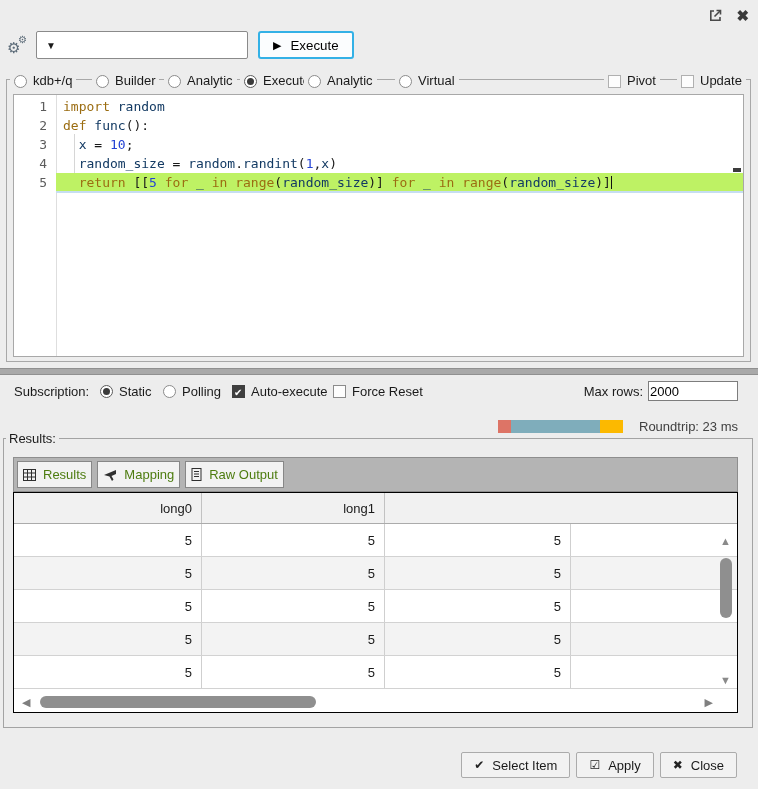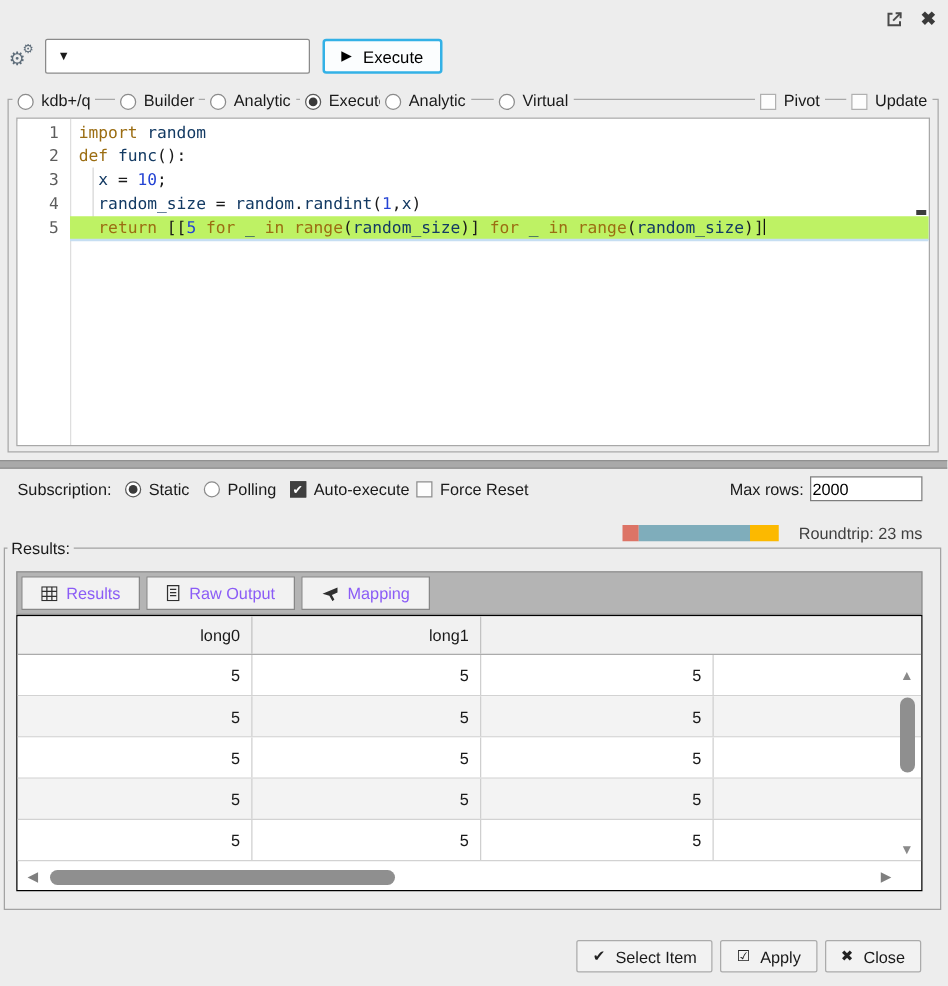--- a/index.html
+++ b/index.html
@@ -92,21 +92,21 @@
   
   .results-fs{position:absolute;left:3px;top:438px;width:750px;height:290px;box-sizing:border-box;border:1px solid #a3a3a3}
   .results-legend{position:absolute;left:6px;top:431px;background:#ededed;padding:0 3px;z-index:2}
 
   .tabbar{
     position:absolute;left:13px;top:457px;width:725px;height:35px;box-sizing:border-box;
     background:#b4b4b4;border:1px solid #8e8e8e;display:flex;align-items:flex-start;padding:3px 0 0 3px;
   }
   .tab{
     height:27px;box-sizing:border-box;background:#f2f2f2;border:1px solid #878787;
-    display:flex;align-items:center;gap:7px;padding:0 15px;margin-right:5px;color:#8b5cf6;
+    display:flex;align-items:center;gap:7px;padding:0 5px;margin-right:5px;color:#4d7c0f;
   }
   .tab svg{display:block}
 
   
   .grid{
     position:absolute;left:13px;top:492px;width:725px;height:221px;box-sizing:border-box;
     background:#fff;border:1px solid #000000;overflow:hidden;
   }
   .t-header{display:flex;height:31px;box-sizing:border-box;background:#f1f1f1;border-bottom:1px solid #ababab}
   .t-row{display:flex;height:33px;box-sizing:border-box;border-bottom:1px solid #d2d2d2;background:#fff}
@@ -261,31 +261,31 @@
 
 <div class="tabbar">
   <div class="tab">
     <svg width="13" height="12" viewBox="0 0 13 12" fill="none" stroke="#2f2f2f" stroke-width="1">
       <rect x="0.5" y="0.5" width="12" height="11"></rect>
       <path d="M0.5,4 H12.5 M0.5,8 H12.5 M4.5,0.5 V11.5 M8.5,0.5 V11.5"></path>
     </svg>
     <span>Results</span>
   </div>
   <div class="tab">
+    <svg width="14" height="12" viewBox="0 0 14 12">
+      <polygon points="13,1 1,6 6.5,7.5 9,12 10.5,10.5 8.5,7 13,5" fill="#2f2f2f"></polygon>
+    </svg>
+    <span>Mapping</span>
+  </div>
+  <div class="tab">
     <svg width="11" height="13" viewBox="0 0 11 13" fill="none" stroke="#2f2f2f" stroke-width="1">
       <rect x="1" y="0.5" width="9" height="12"></rect>
       <path d="M3,3.5 H8 M3,6 H8 M3,8.5 H8"></path>
     </svg>
     <span>Raw Output</span>
-  </div>
-  <div class="tab">
-    <svg width="14" height="12" viewBox="0 0 14 12">
-      <polygon points="13,1 1,6 6.5,7.5 9,12 10.5,10.5 8.5,7 13,5" fill="#2f2f2f"></polygon>
-    </svg>
-    <span>Mapping</span>
   </div>
 </div>
 
 <div class="grid">
   <div class="t-header">
     <div class="t-cell c1">long0</div>
     <div class="t-cell c2">long1</div>
   </div>
   <div class="t-row">
     <div class="t-cell c1">5</div>

